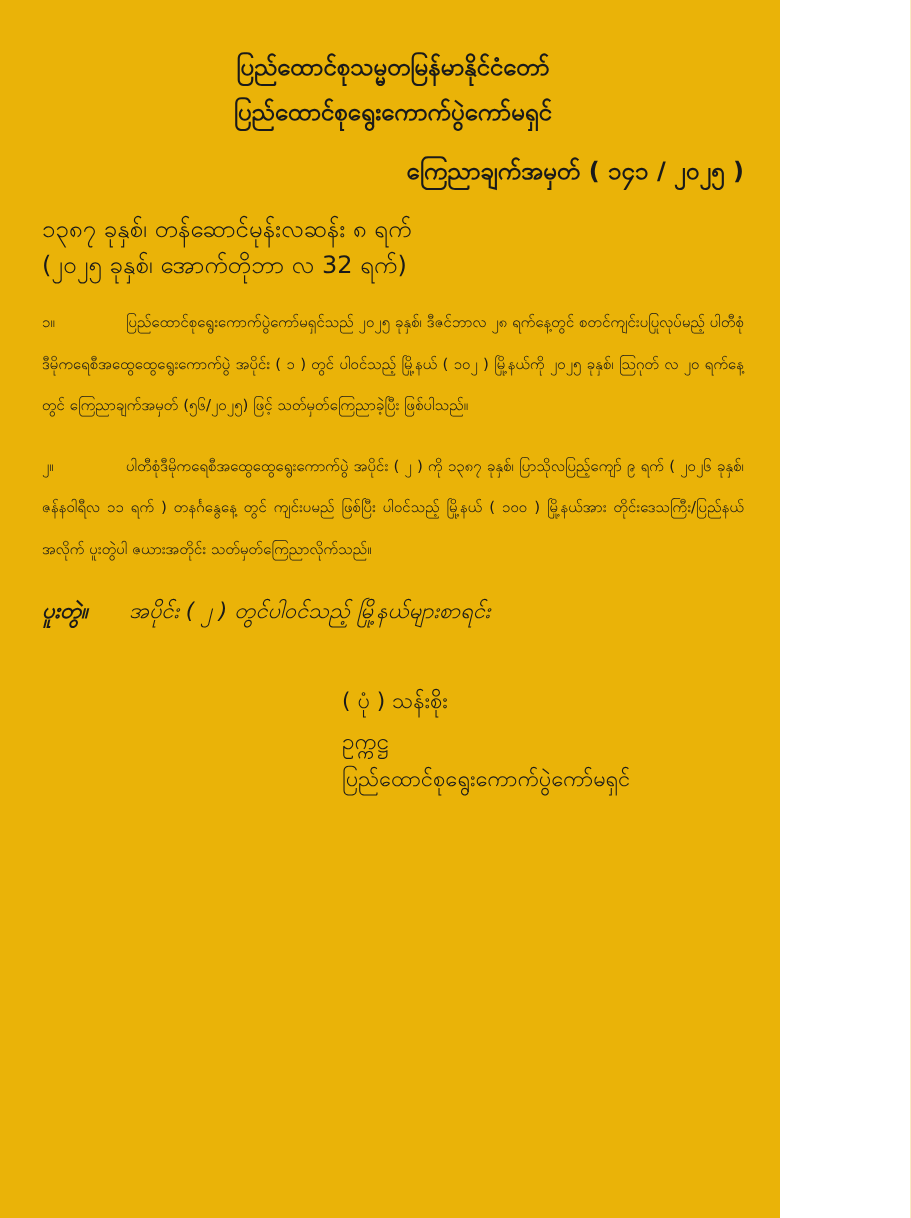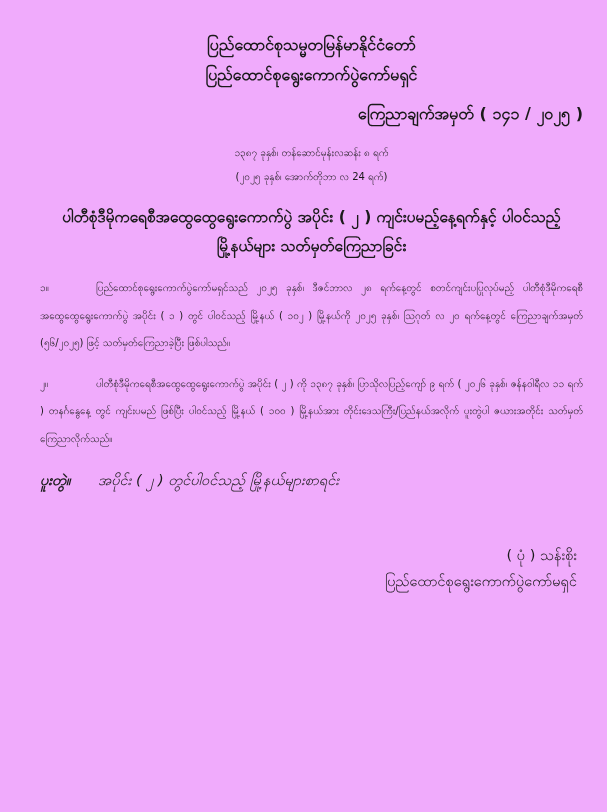--- a/index.html
+++ b/index.html
@@ -3,45 +3,45 @@
 <meta charset="utf-8">
 <style>
   * { margin: 0; padding: 0; box-sizing: border-box; }
   html, body { background: #ffffff; }
   body {
     font-family: "DejaVu Sans", sans-serif;
     color: #1a1a1a;
   }
   .page {
     position: relative;
-    width: 607px;
+    width: 520px;
     height: 812px;
-    background: #f0abfc;
-    padding: 30px 24px 0 40px;
+    background: #eab308;
+    padding: 30px 24px 0 28px;
     overflow: hidden;
   }
 
   .hdr-line {
     font-size: 16px;
     line-height: 30px;
     font-weight: 700;
     text-align: center;
   }
   .announce-line {
     font-size: 16px;
     line-height: 28px;
     font-weight: 700;
     text-align: right;
     margin-top: 10px;
   }
   .date-block { margin-top: 13px; }
   .date-line {
-    font-size: 10px;
+    font-size: 16px;
     line-height: 24px;
-    text-align: center;
+    text-align: left;
   }
 
   .doc-title {
     margin-top: 14px;
     font-size: 15.5px;
     font-weight: 700;
     line-height: 29px;
     text-align: center;
   }
 
@@ -64,60 +64,57 @@
     text-align: left;
     font-style: italic;
   }
   .attach-label {
     display: inline-block;
     width: 58px;
     font-weight: 700;
   }
 
   .sig-block {
-    margin-top: 48px;
+    margin-top: 33px;
     margin-left: auto;
     margin-right: 6px;
     width: 262px;
-    text-align: right;
+    text-align: left;
     font-size: 14.5px;
     line-height: 26px;
   }
   .sig-position { font-size: 15px; }
 </style>
 </head>
 <body>
 
 <div class="page">
 
   <header>
     <div class="hdr-line">ပြည်ထောင်စုသမ္မတမြန်မာနိုင်ငံတော်</div>
     <div class="hdr-line">ပြည်ထောင်စုရွေးကောက်ပွဲကော်မရှင်</div>
     <div class="announce-line">ကြေညာချက်အမှတ် ( ၁၄၁ / ၂၀၂၅ )</div>
     <div class="date-block">
       <div class="date-line">၁၃၈၇ ခုနှစ်၊ တန်ဆောင်မုန်းလဆန်း ၈ ရက်</div>
-      <div class="date-line">(၂၀၂၅ ခုနှစ်၊ အောက်တိုဘာ လ 24 ရက်)</div>
+      <div class="date-line">(၂၀၂၅ ခုနှစ်၊ အောက်တိုဘာ လ 32 ရက်)</div>
     </div>
   </header>
 
-  <h1 class="doc-title">
-    <span>ပါတီစုံဒီမိုကရေစီအထွေထွေရွေးကောက်ပွဲ အပိုင်း ( ၂ ) ကျင်းပမည့်နေ့ရက်နှင့် ပါဝင်သည့်</span><br>
-    <span>မြို့နယ်များ သတ်မှတ်ကြေညာခြင်း</span>
-  </h1>
 
   <p class="para">
     <span class="para-num">၁။</span><span>ပြည်ထောင်စုရွေးကောက်ပွဲကော်မရှင်သည် ၂၀၂၅ ခုနှစ်၊ ဒီဇင်ဘာလ ၂၈ ရက်နေ့တွင် စတင်ကျင်းပပြုလုပ်မည့် ပါတီစုံဒီမိုကရေစီအထွေထွေရွေးကောက်ပွဲ အပိုင်း ( ၁ ) တွင် ပါဝင်သည့် မြို့နယ် ( ၁၀၂ ) မြို့နယ်ကို ၂၀၂၅ ခုနှစ်၊ ဩဂုတ် လ ၂၀ ရက်နေ့တွင် ကြေညာချက်အမှတ် (၅၆/၂၀၂၅) ဖြင့် သတ်မှတ်ကြေညာခဲ့ပြီး ဖြစ်ပါသည်။</span>
   </p>
 
   <p class="para">
     <span class="para-num">၂။</span><span>ပါတီစုံဒီမိုကရေစီအထွေထွေရွေးကောက်ပွဲ အပိုင်း ( ၂ ) ကို ၁၃၈၇ ခုနှစ်၊ ပြာသိုလပြည့်ကျော် ၉ ရက် ( ၂၀၂၆ ခုနှစ်၊ ဇန်နဝါရီလ ၁၁ ရက် ) တနင်္ဂနွေနေ့ တွင် ကျင်းပမည် ဖြစ်ပြီး ပါဝင်သည့် မြို့နယ် ( ၁၀၀ ) မြို့နယ်အား တိုင်းဒေသကြီး/ပြည်နယ်အလိုက် ပူးတွဲပါ ဇယားအတိုင်း သတ်မှတ်ကြေညာလိုက်သည်။</span>
   </p>
 
   <p class="attach-line">
     <span class="attach-label">ပူးတွဲ။</span><span>အပိုင်း ( ၂ ) တွင်ပါဝင်သည့် မြို့နယ်များစာရင်း</span>
   </p>
 
   <div class="sig-block">
     <div class="sig-name">( ပုံ ) သန်းစိုး</div>
+    <div class="sig-position">ဥက္ကဋ္ဌ</div>
     <div class="sig-organization">ပြည်ထောင်စုရွေးကောက်ပွဲကော်မရှင်</div>
   </div>
 
 </div>
 
 </body></html>

